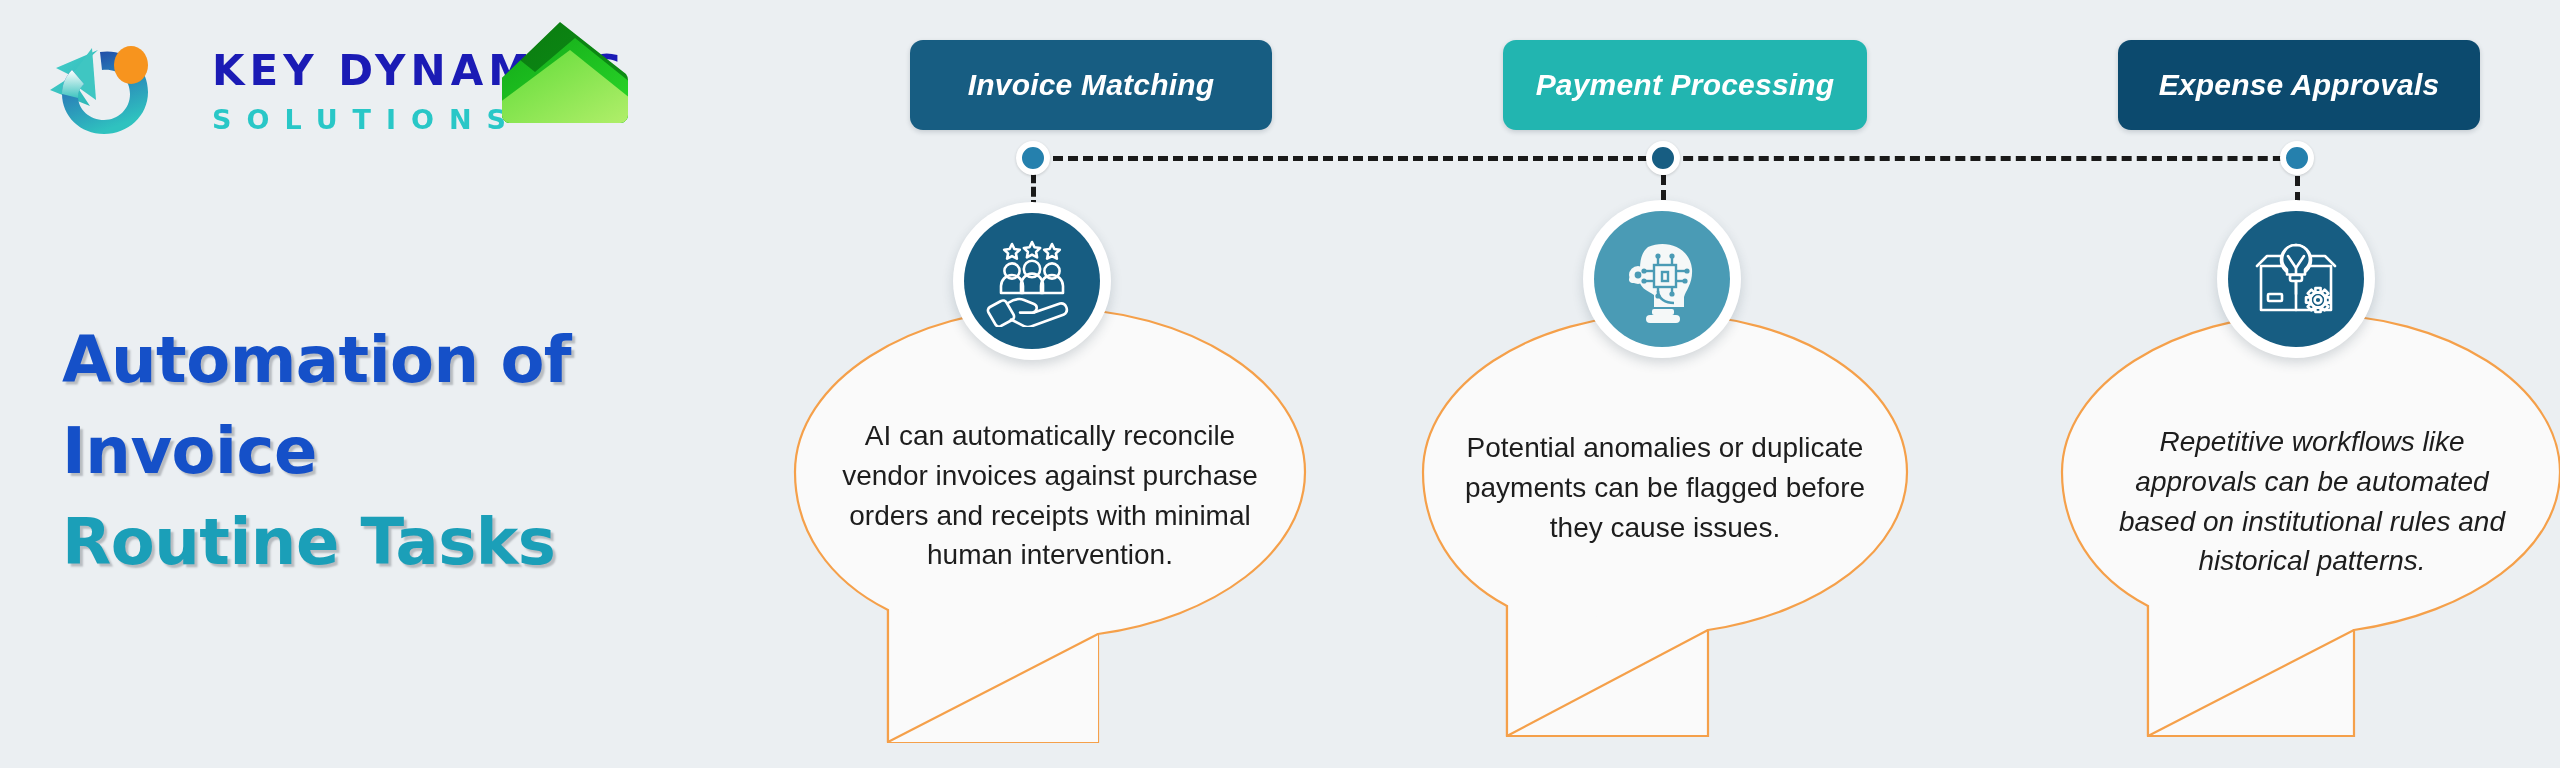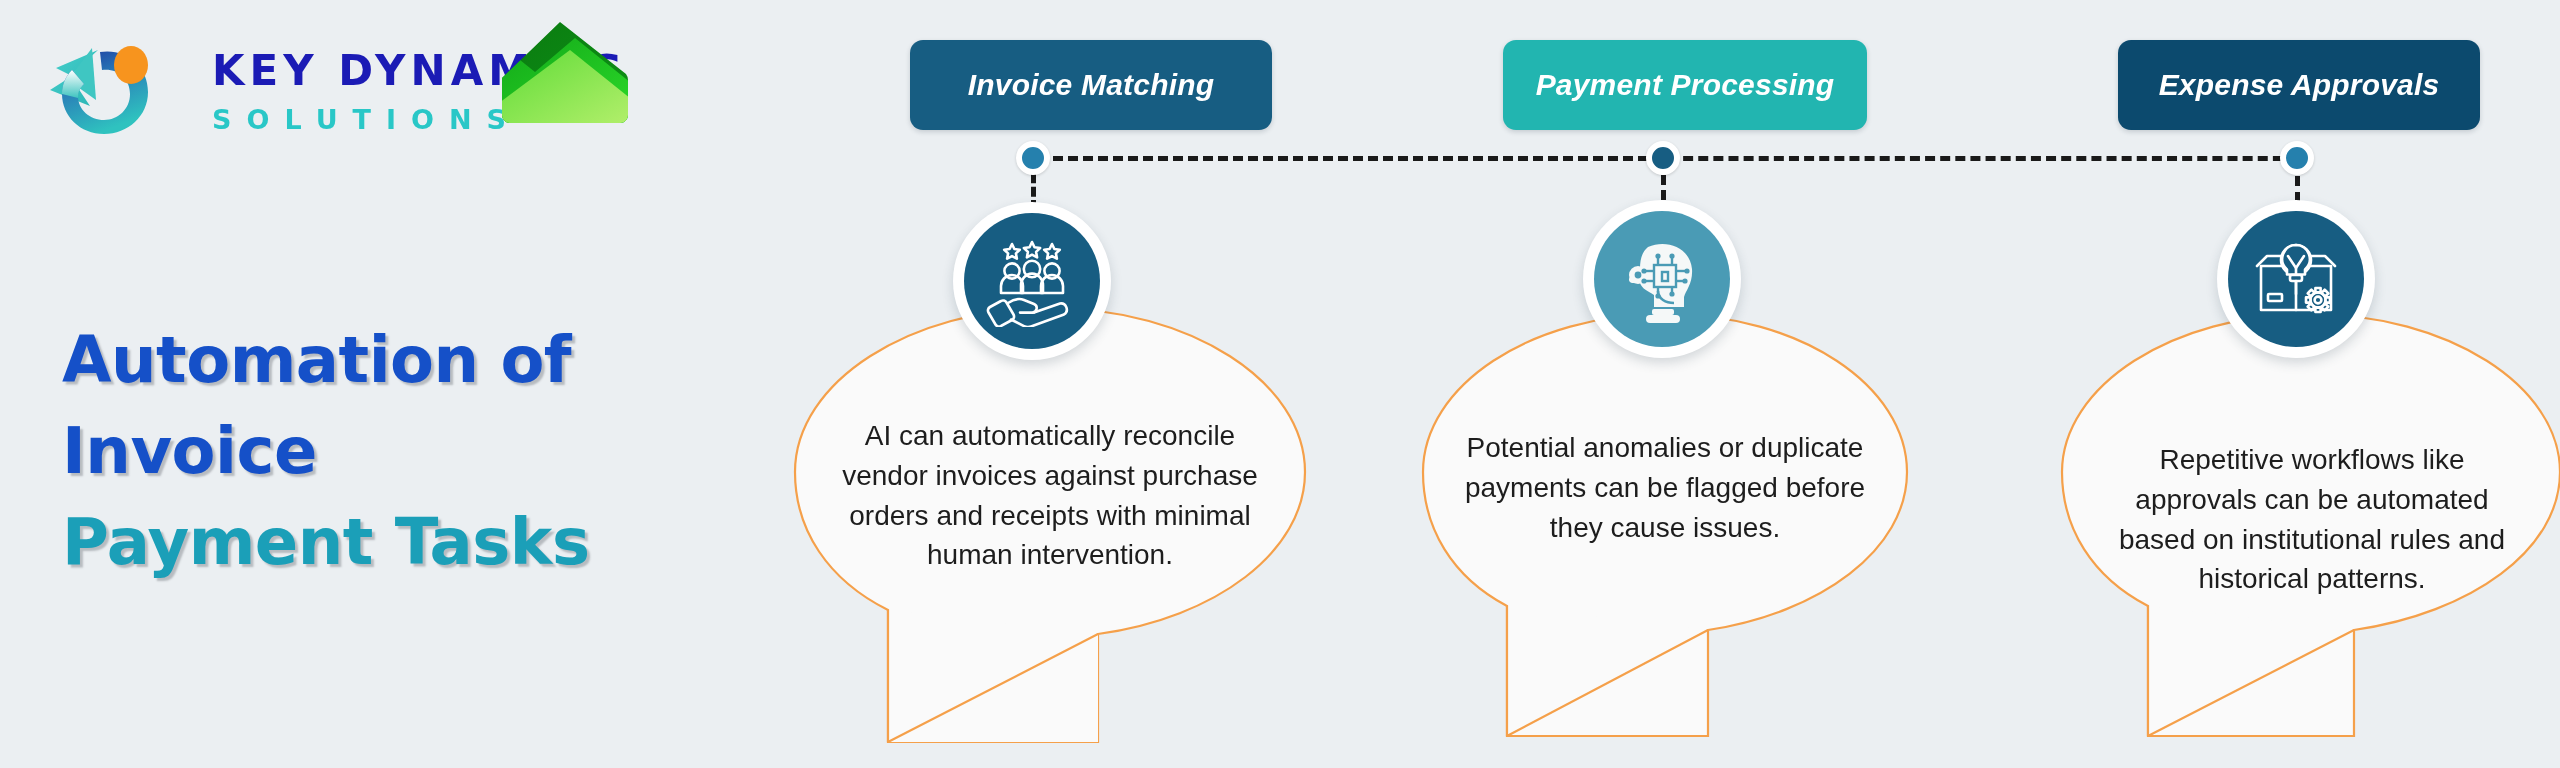--- a/index.html
+++ b/index.html
@@ -76,21 +76,21 @@
   .bubble svg{display:block;overflow:visible;}
   .bubble-text{
     position:absolute;text-align:center;color:#1d1d1d;
     font-size:28px;line-height:1.42;margin-top:6px;
   }
   .bub1{left:0px;top:290px;width:540px;height:470px;}
   .bub1 .bubble-text{left:52px;top:120px;width:436px;}
   .bub2{left:630px;top:300px;width:510px;height:460px;}
   .bub2 .bubble-text{left:48px;top:122px;width:414px;}
   .bub3{left:1268px;top:300px;width:530px;height:460px;}
-  .bub3 .bubble-text{left:52px;top:134px;width:424px;}
+  .bub3 .bubble-text{left:52px;top:116px;width:424px;font-style:italic;}
 
   
   .iconwrap{
     position:absolute;width:158px;height:158px;border-radius:50%;
     background:#ffffff;box-shadow:0 5px 12px rgba(40,60,80,.18);
     display:flex;align-items:center;justify-content:center;
   }
   .iconwrap .disc{
     width:136px;height:136px;border-radius:50%;
     display:flex;align-items:center;justify-content:center;
@@ -161,21 +161,21 @@
         <rect x="0" y="0" width="130" height="105" fill="url(#g1)"></rect>
         <path d="M-5 55 L20 40 L35 52 L75 18 L135 66 L135 110 L-5 110 Z" fill="url(#g2)"></path>
         <path d="M-5 86 L70 30 L135 82 L135 110 L-5 110 Z" fill="url(#g3)"></path>
       </g>
     </svg>
   </div>
 
   <div class="headline">
     <span class="ln c-blue">Automation of</span>
     <span class="ln c-blue">Invoice</span>
-    <span class="ln c-teal">Payment Tasks</span>
+    <span class="ln c-teal">Routine Tasks</span>
   </div>
 
   <div class="panel">
 
     <div class="badge b1">
       <span>Invoice Matching</span>
     </div>
     <div class="badge b2">
       <span>Payment Processing</span>
     </div>

